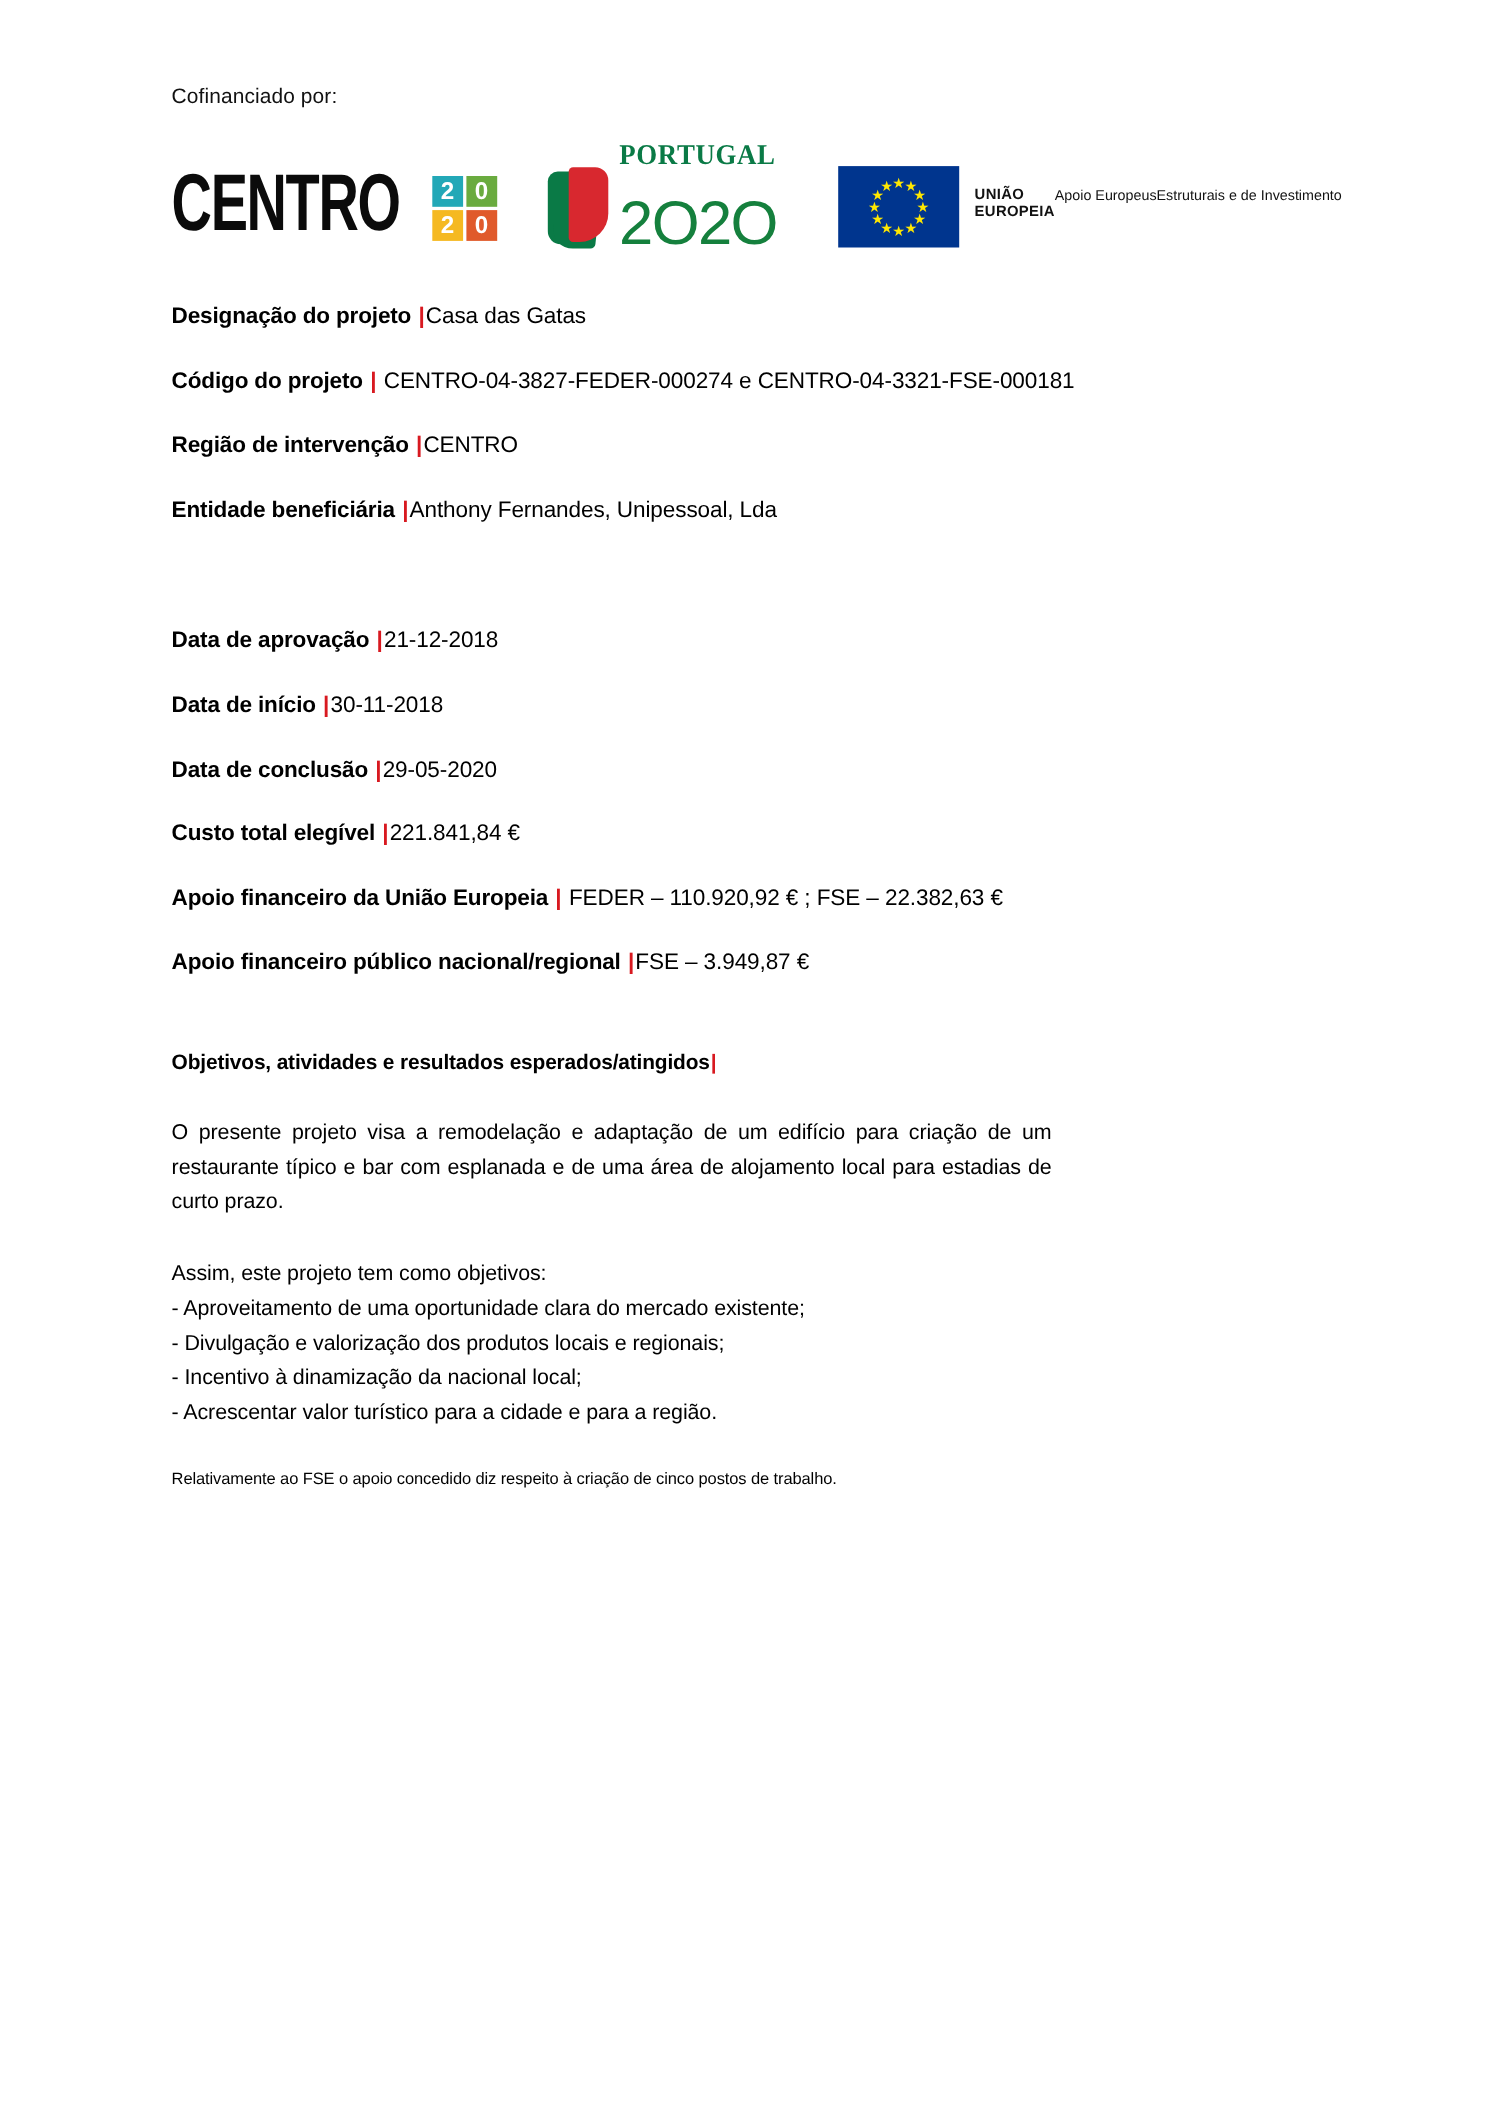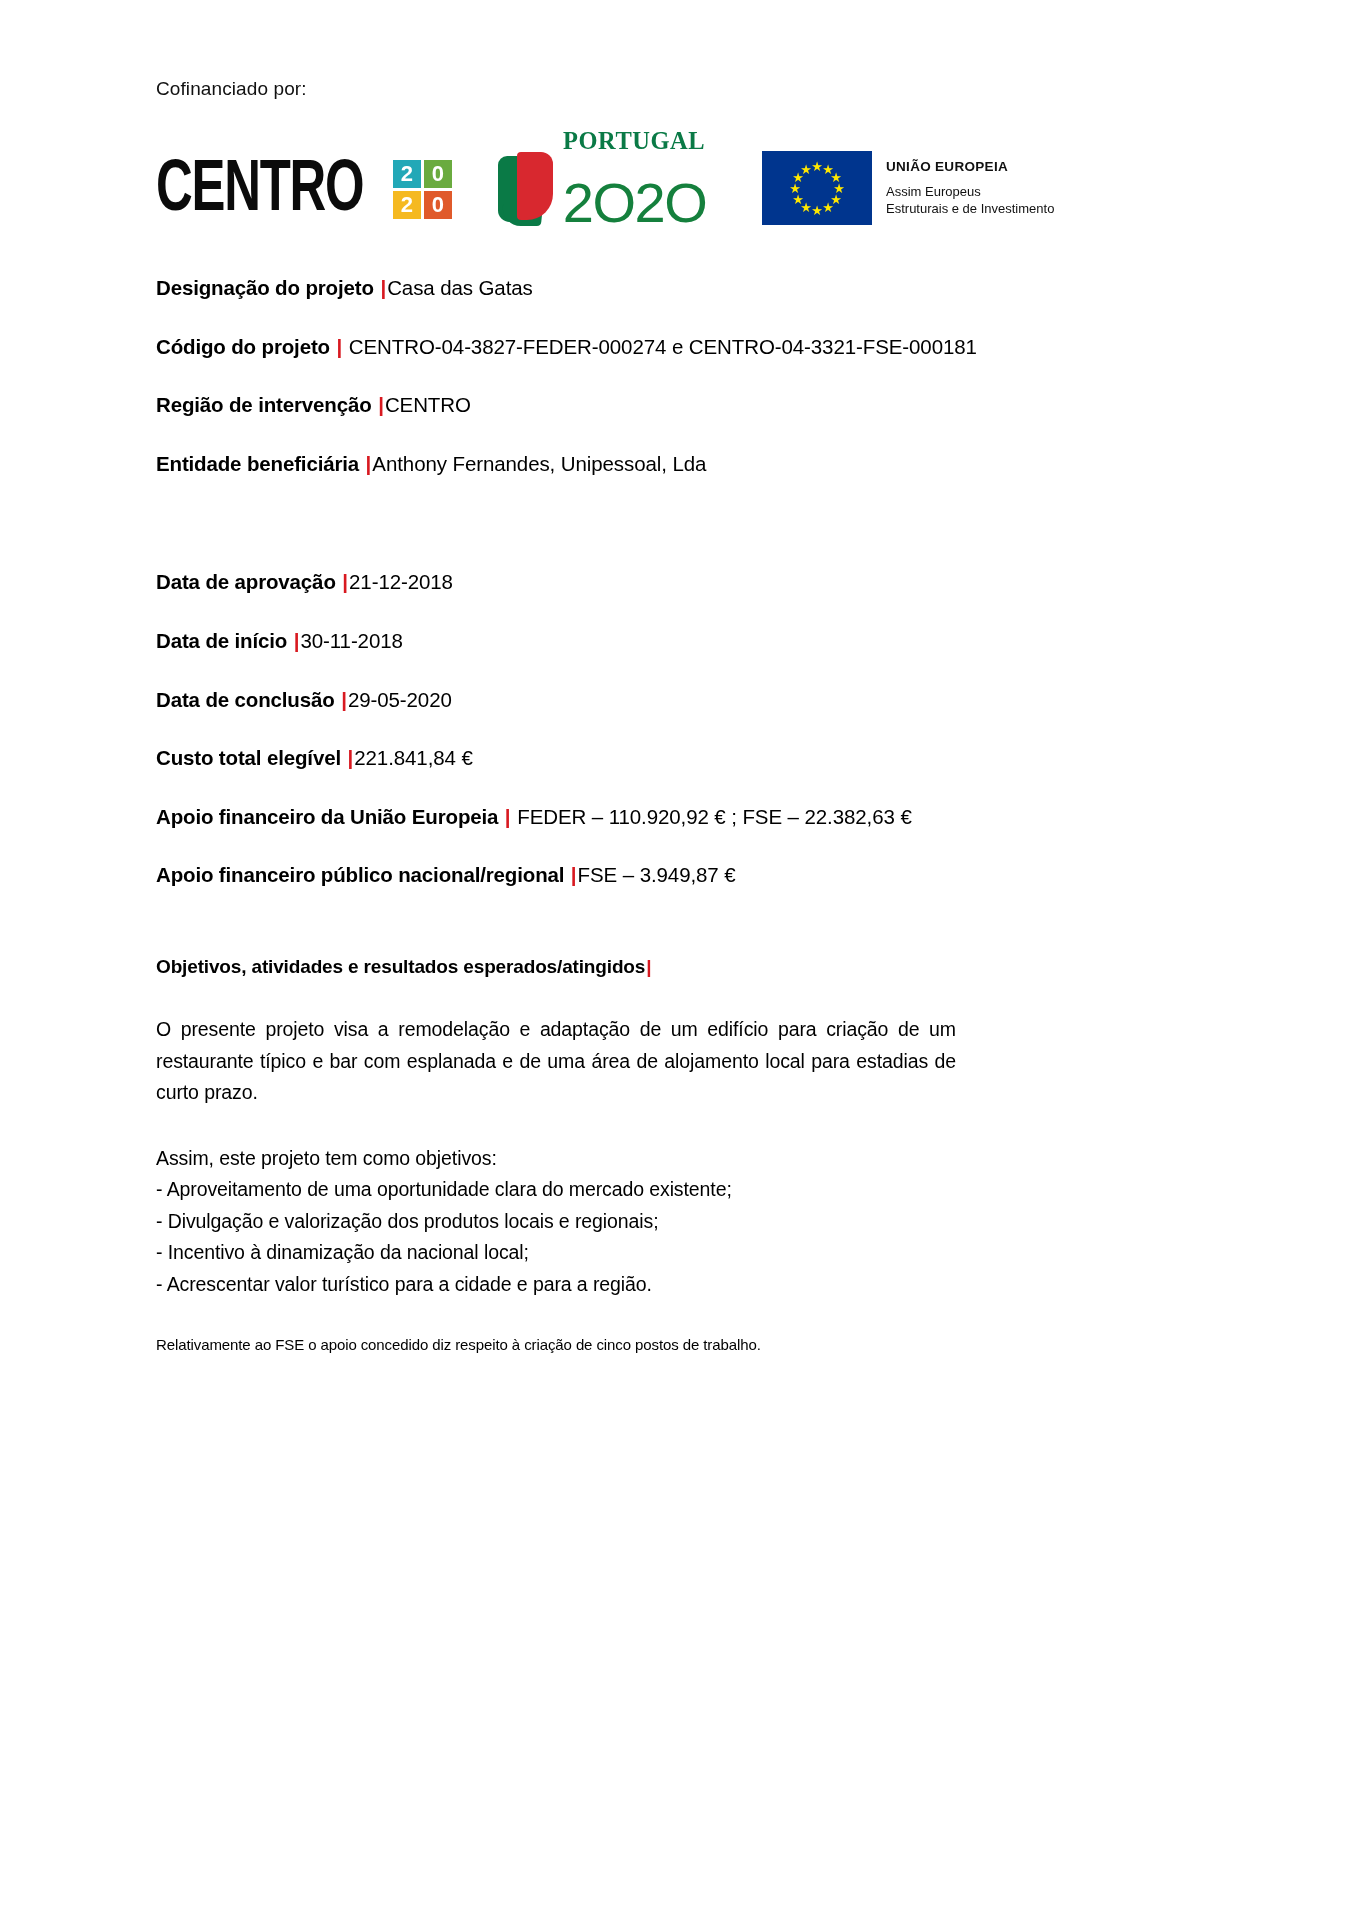--- a/index.html
+++ b/index.html
@@ -147,21 +147,21 @@
     margin-right: 14px;
     flex: none;
   }
   .eu-star {
     position: absolute;
     color: #ffe800;
     font-size: 13px;
     line-height: 1;
     transform: translate(-50%, -50%);
   }
-  .eu-text { display: flex; flex-direction: column; justify-content: center; }
+  .eu-text { display: flex; flex-direction: row; justify-content: center; }
   .eu-title {
     font-family: "Liberation Sans", sans-serif;
     font-weight: bold;
     font-size: 13.5px;
     letter-spacing: 0.3px;
     color: #111;
     margin-bottom: 9px;
   }
   .eu-sub {
     font-family: "Liberation Sans", sans-serif;
@@ -273,21 +273,21 @@
           <span class="eu-star" style="left: 66px; top: 56.0526px; color: rgb(255, 232, 0);">★</span>
           <span class="eu-star" style="left: 55px; top: 59px; color: rgb(255, 232, 0);">★</span>
           <span class="eu-star" style="left: 44px; top: 56.0526px; color: rgb(255, 232, 0);">★</span>
           <span class="eu-star" style="left: 35.9474px; top: 48px; color: rgb(255, 232, 0);">★</span>
           <span class="eu-star" style="left: 33px; top: 37px; color: rgb(255, 232, 0);">★</span>
           <span class="eu-star" style="left: 35.9474px; top: 26px; color: rgb(255, 232, 0);">★</span>
           <span class="eu-star" style="left: 44px; top: 17.9474px; color: rgb(255, 232, 0);">★</span>
         </span>
       <span class="eu-text">
         <span class="eu-title">UNIÃO EUROPEIA</span>
-        <span class="eu-sub">Assim Europeus</span>
+        <span class="eu-sub">Apoio Europeus</span>
         <span class="eu-sub">Estruturais e de Investimento</span>
       </span>
     </div>
   </div>
 
   <div class="fields">
       <div class="field-line"><span class="lbl">Designação do projeto </span><span class="sep">|</span><span class="val">Casa das Gatas</span></div>
       <div class="field-line"><span class="lbl">Código do projeto </span><span class="sep">|</span><span class="val"> CENTRO-04-3827-FEDER-000274  e CENTRO-04-3321-FSE-000181</span></div>
       <div class="field-line"><span class="lbl">Região de intervenção </span><span class="sep">|</span><span class="val">CENTRO</span></div>
       <div class="field-line"><span class="lbl">Entidade beneficiária </span><span class="sep">|</span><span class="val">Anthony Fernandes, Unipessoal, Lda</span></div>

